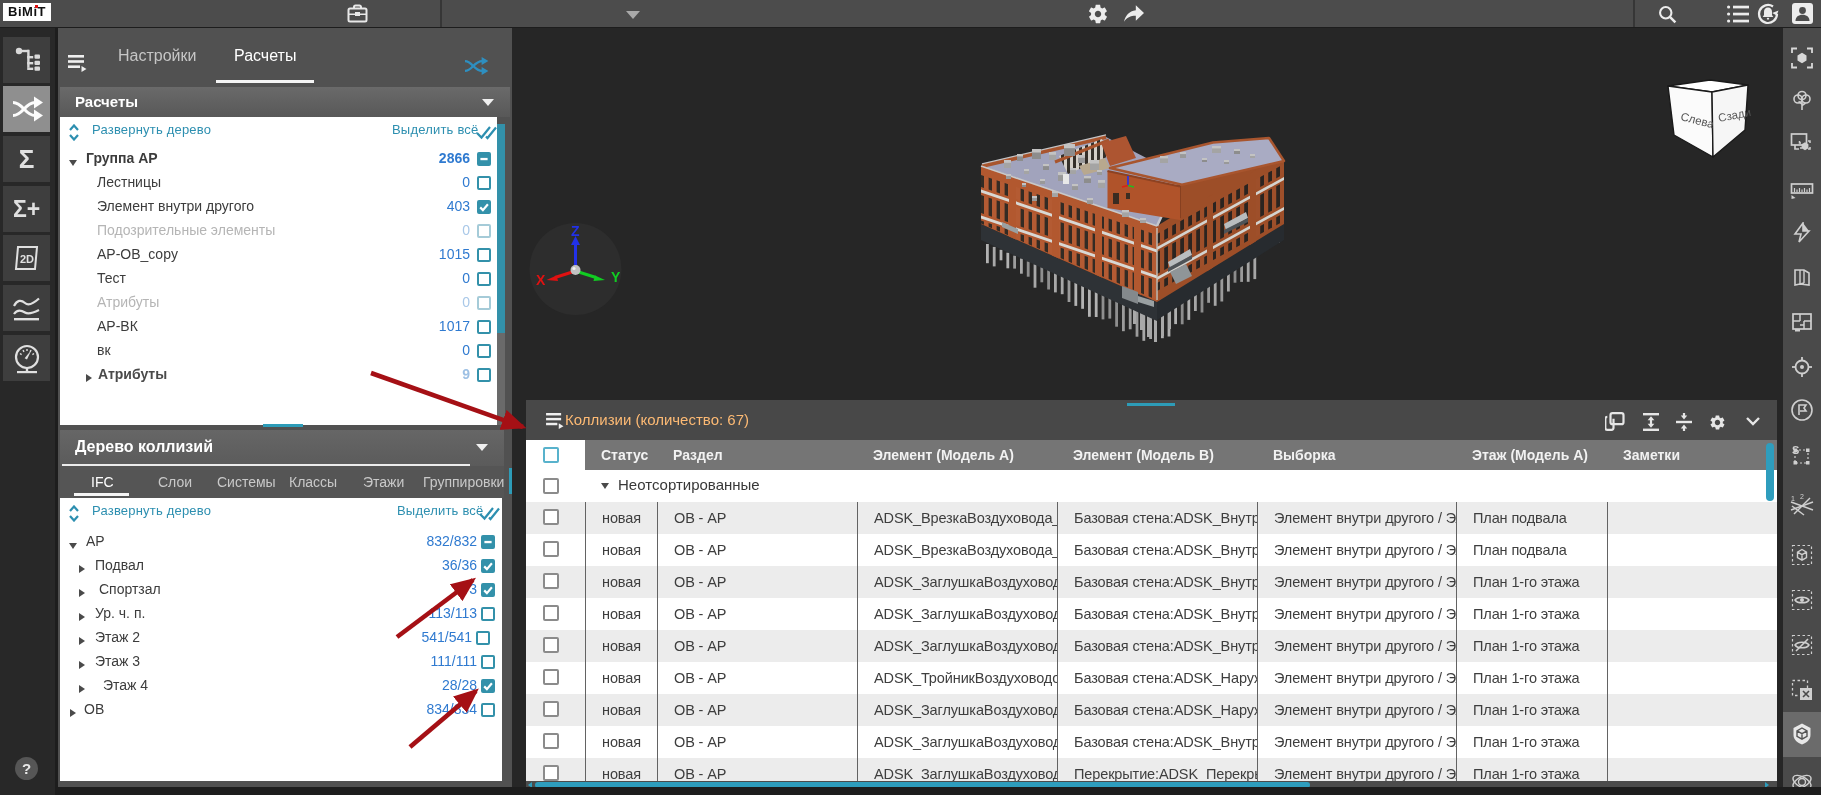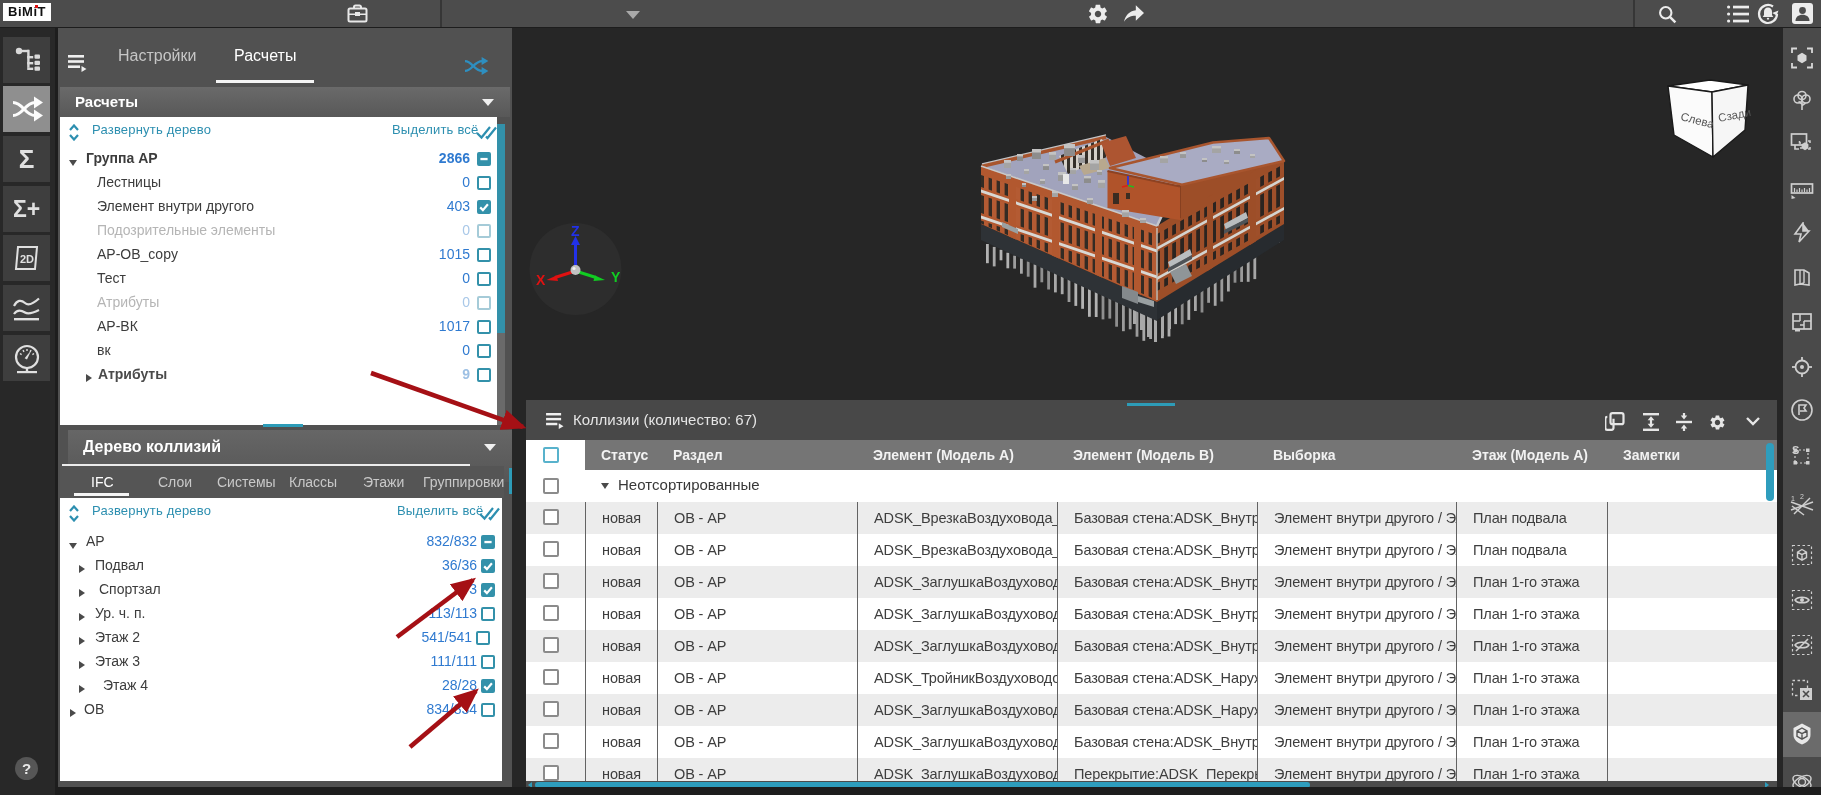--- a/index.html
+++ b/index.html
@@ -264,21 +264,21 @@
             <span class="num" style="color:#9dc0e4">9</span>
             <span class="cb" style="margin-left:7px"></span>
           </div>
       </div>
     </div>
     <div class="abs" style="left:439px;top:96px;width:8px;height:209px;background:#3391aa"></div>
     <div class="abs" style="left:439px;top:305px;width:8px;height:92px;background:#6a6a6a"></div>
 
     <div class="abs" style="left:205px;top:396px;width:40px;height:3px;background:#2d9cb8"></div>
 
-    <div class="abs" style="left:10px;top:402px;width:444px;height:52px;background:linear-gradient(#666,#565656);color:#fff;font-weight:bold;font-size:16px;line-height:34px;padding-left:15px">Дерево коллизий
+    <div class="abs" style="left:2px;top:402px;width:444px;height:52px;background:linear-gradient(#666,#565656);color:#fff;font-weight:bold;font-size:16px;line-height:34px;padding-left:15px">Дерево коллизий
       <div class="abs" style="right:16px;top:14px;width:0;height:0;border-left:6px solid transparent;border-right:6px solid transparent;border-top:7px solid #f0f0f0"></div>
     </div>
     <div class="abs" style="left:4px;top:436px;width:408px;height:2px;background:#ececec"></div>
     <div class="abs" style="left:2px;top:438px;width:444px;height:32px;background:#555;color:#c9c9c9;font-size:14px">
       <span class="abs" style="left:31px;top:8px;color:#fff">IFC</span>
       <div class="abs" style="left:14px;top:27px;width:55px;height:2.5px;background:#f5f5f5"></div>
       <span class="abs" style="left:98px;top:8px">Слои</span>
       <span class="abs" style="left:157px;top:8px">Системы</span>
       <span class="abs" style="left:229px;top:8px">Классы</span>
       <span class="abs" style="left:303px;top:8px">Этажи</span>
@@ -588,21 +588,21 @@
   </div>
   <div class="abs" style="left:1127px;top:403px;width:48px;height:3px;background:#2d9cb8;z-index:5"></div>
   <div id="ctable">
     <div id="ctitle">
       <svg class="abs" style="left:19px;top:13px" width="20" height="16" viewBox="0 0 19 17">
         <rect x="0" y="0" width="16" height="2.6" fill="#efefef"></rect>
         <rect x="0" y="5.2" width="16" height="2.6" fill="#efefef"></rect>
         <rect x="0" y="10.4" width="12" height="2.6" fill="#efefef"></rect>
         <path d="M13.5 11 l5 3 -5 3z" fill="#efefef"></path>
       </svg>
-      <span class="abs" style="left:47px;top:0;line-height:40px;color:#e5e5e5;font-size:15px">Коллизии (количество: 67)</span>
+      <span class="abs" style="left:39px;top:0;line-height:40px;color:#fdba74;font-size:15px">Коллизии (количество: 67)</span>
       <svg class="abs" style="left:1079px;top:12px" width="20" height="19" viewBox="0 0 20 19">
         <rect x="5.5" y="1.2" width="13" height="11" rx="2" fill="none" stroke="#e6e6e6" stroke-width="2.2"></rect>
         <path d="M8.5 6.8 v9 a2 2 0 0 1 -2 2 h-4.2 a2 2 0 0 1 -2 -2 v-9 a2 2 0 0 1 2 -2" fill="none" stroke="#e6e6e6" stroke-width="2.2"></path>
       </svg>
       <svg class="abs" style="left:1117px;top:13px" width="16" height="18" viewBox="0 0 16 18">
         <rect x="0" y="0" width="16" height="2.4" fill="#e6e6e6"></rect>
         <rect x="0" y="15.6" width="16" height="2.4" fill="#e6e6e6"></rect>
         <path d="M8 3.2 l3.4 4 h-6.8z" fill="#e6e6e6"></path>
         <path d="M8 14.8 l3.4 -4 h-6.8z" fill="#e6e6e6"></path>
         <rect x="6.9" y="6" width="2.2" height="6" fill="#e6e6e6"></rect>

